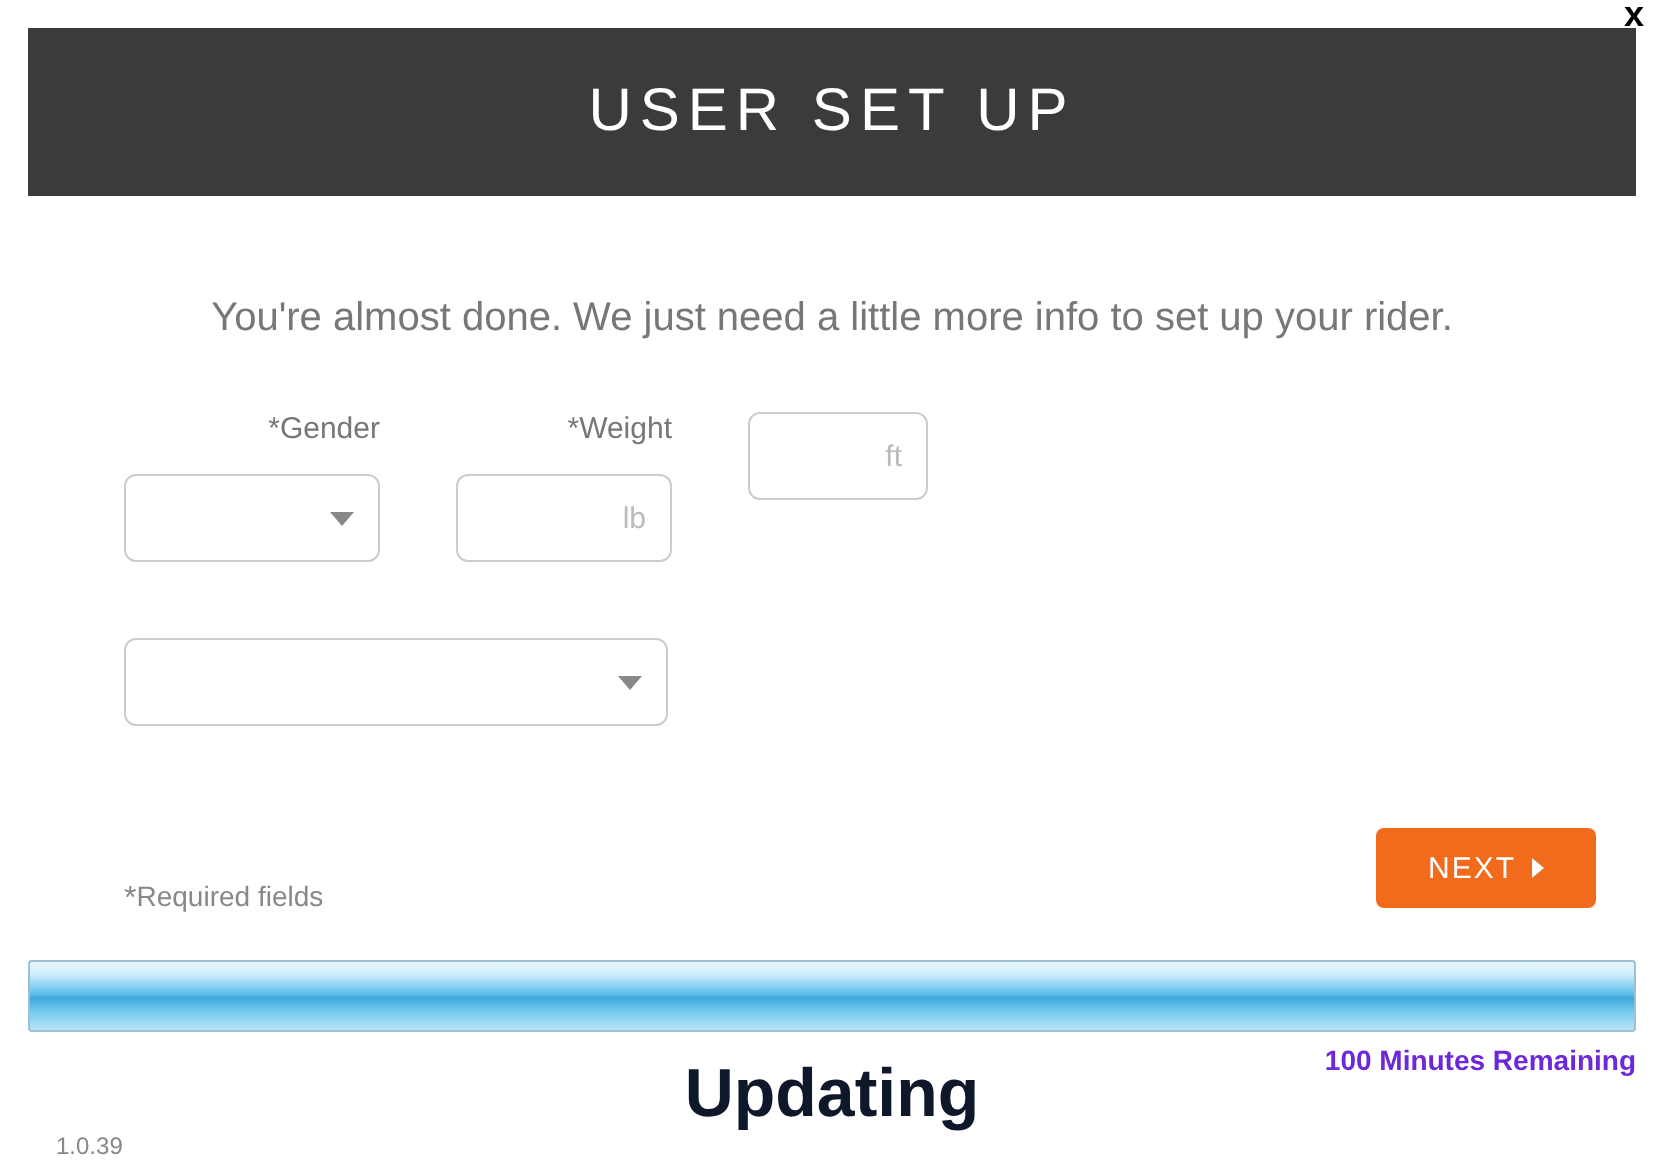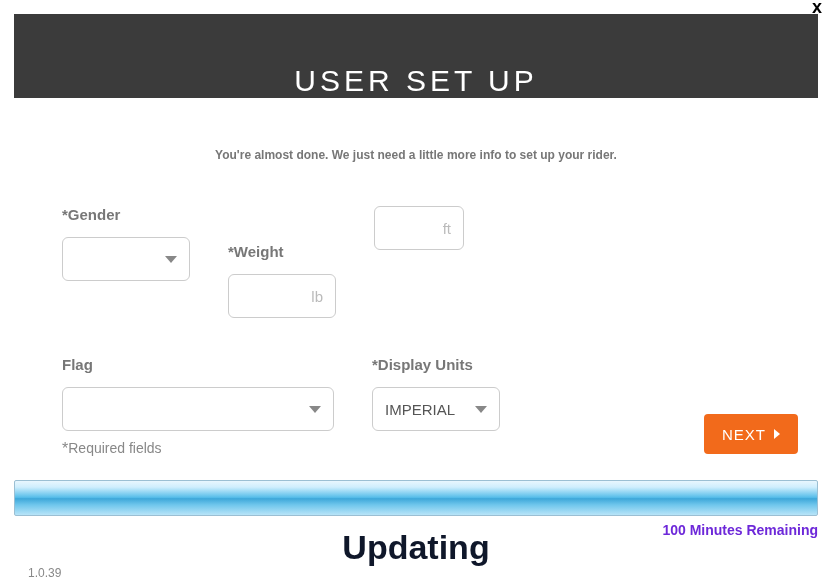--- a/index.html
+++ b/index.html
@@ -1,64 +1,64 @@
 <!DOCTYPE html>
 <html><head>
 <meta charset="utf-8">
 <style>
   * { box-sizing: border-box; margin: 0; padding: 0; }
   html, body { width: 832px; height: 584px; font-family: Arial, Helvetica, sans-serif; background: #fff; position: relative; overflow: hidden; }
 
   .close-x { position: absolute; top: 0; right: 10px; font-weight: bold; font-size: 18px; color: #000; cursor: pointer; line-height: 14px; }
 
-  .header-bar { position: absolute; top: 14px; left: 14px; right: 14px; height: 84px; background: #3b3b3b; display: flex; align-items: flex-end; justify-content: center; }
+  .header-bar { position: absolute; top: 14px; left: 14px; right: 14px; height: 84px; background: #3b3b3b; display: flex; align-items: center; justify-content: center; }
   .header-bar h1 { color: #fff; font-weight: 400; letter-spacing: 4px; font-size: 30px; }
 
-  .subtitle { position: absolute; top: 148px; left: 0; right: 0; text-align: center; color: #777; font-weight: bold; font-size: 12px; }
+  .subtitle { position: absolute; top: 148px; left: 0; right: 0; text-align: center; color: #777; font-weight: normal; font-size: 20px; }
 
   .form-area { position: absolute; top: 206px; left: 62px; right: 62px; }
 
   .row { display: flex; gap: 0; }
   .field { display: flex; flex-direction: column; }
-  .label { color: #777; font-weight: bold; font-size: 15px; margin-bottom: 14px; }
+  .label { color: #777; font-weight: normal; font-size: 15px; margin-bottom: 14px; text-align: right; }
   .required-mark { color: #777; }
 
   .input, .select {
     height: 44px; border: 1px solid #ccc; border-radius: 6px; background: #fff;
     font-size: 15px; color: #555; padding: 0 12px; display: flex; align-items: center;
     position: relative;
   }
   .input input { border: none; outline: none; width: 100%; height: 100%; font-size: 15px; color: #333; text-align: left; background: transparent; }
   .input .unit { color: #bbb; font-size: 15px; margin-left: 4px; }
   .input.num input { text-align: right; }
 
   .select { justify-content: space-between; cursor: pointer; }
   .select .value { color: #555; font-size: 15px; }
   .caret { width: 0; height: 0; border-left: 6px solid transparent; border-right: 6px solid transparent; border-top: 7px solid #888; }
 
   .f-gender { margin-right: 38px; }
   .f-gender .select { width: 128px; }
   .f-gender .select .value { min-width: 40px; }
 
-  .f-weight { margin-right: 38px; margin-top: 37px; }
+  .f-weight { margin-right: 38px; }
   .f-weight .input { width: 108px; }
 
   .f-height .height-pair { display: flex; gap: 1px; }
   .f-height .input { width: 90px; }
 
   .row2 { margin-top: 38px; display: flex; }
   .f-flag { margin-right: 38px; }
   .f-flag .select { width: 272px; }
   .f-flag .select .value { min-width: 180px; }
   .f-units .select { width: 128px; }
 
   .req-note { position: absolute; left: 62px; top: 440px; color: #888; font-size: 14px; }
   .req-note .star { font-size: 16px; vertical-align: -1px; }
 
-  .next-btn { position: absolute; right: 34px; top: 414px; background: #f26a1b; color: #fff; border: none; border-radius: 4px; height: 40px; width: 94px; font-size: 15px; font-weight: 500; letter-spacing: 1px; display: flex; align-items: center; justify-content: center; gap: 8px; cursor: pointer; }
+  .next-btn { position: absolute; right: 34px; top: 414px; background: #f26a1b; color: #fff; border: none; border-radius: 4px; height: 40px; width: 110px; font-size: 15px; font-weight: 500; letter-spacing: 1px; display: flex; align-items: center; justify-content: center; gap: 8px; cursor: pointer; }
   .next-btn .tri { width: 0; height: 0; border-top: 5px solid transparent; border-bottom: 5px solid transparent; border-left: 6px solid #fff; }
 
   .progress-wrap { position: absolute; left: 14px; right: 14px; top: 480px; height: 36px; border: 1px solid #9bbfd3; border-radius: 2px;
     background: linear-gradient(to bottom, #e8f6fe 0%, #cfeefd 18%, #58beea 48%, #3ea7d9 52%, #6fc6ec 70%, #b8e4f8 100%);
     position: absolute; }
 
   .remaining { position: absolute; right: 14px; top: 522px; font-weight: bold; font-size: 14px; color: #6d28d9; }
 
   .updating { position: absolute; left: 0; right: 0; top: 528px; text-align: center; font-family: Arial, sans-serif; font-weight: 900; font-size: 34px; color: #0f172a; letter-spacing: 0; }
 
@@ -99,34 +99,26 @@
         <div class="input num">
           <input type="text" value="" style="">
           <span class="unit">ft</span>
         </div>
       </div>
     </div>
   </div>
 
   <div class="row2">
     <div class="field f-flag">
-      <div class="label"><span>Flag</span></div>
       <div class="select">
         <span class="value"></span>
         <span class="caret"></span>
       </div>
     </div>
 
-    <div class="field f-units">
-      <div class="label"><span class="required-mark">*</span><span>Display Units</span></div>
-      <div class="select">
-        <span class="value">IMPERIAL</span>
-        <span class="caret"></span>
-      </div>
-    </div>
   </div>
 
 </div>
 
 <div class="req-note">
   <span class="star">*</span><span>Required fields</span>
 </div>
 
 <button class="next-btn">
   <span>NEXT</span>

